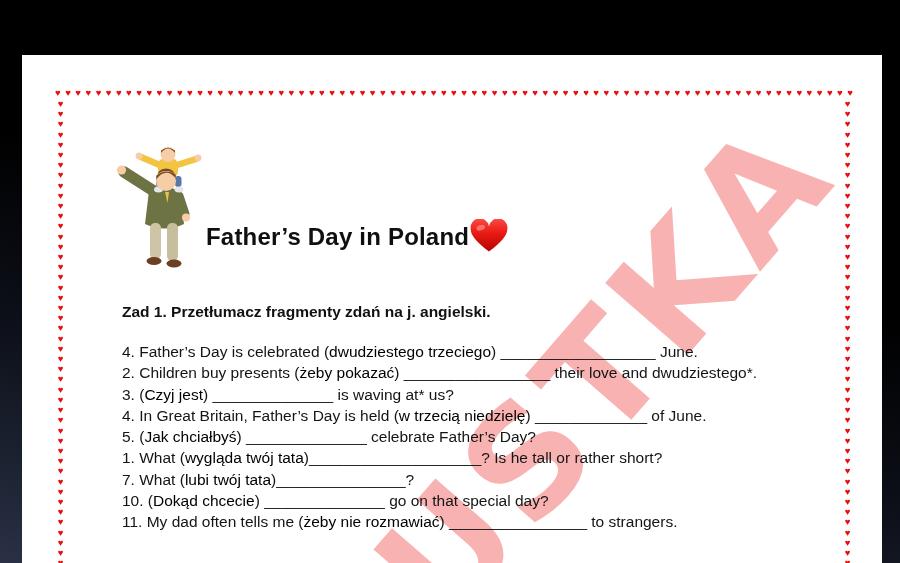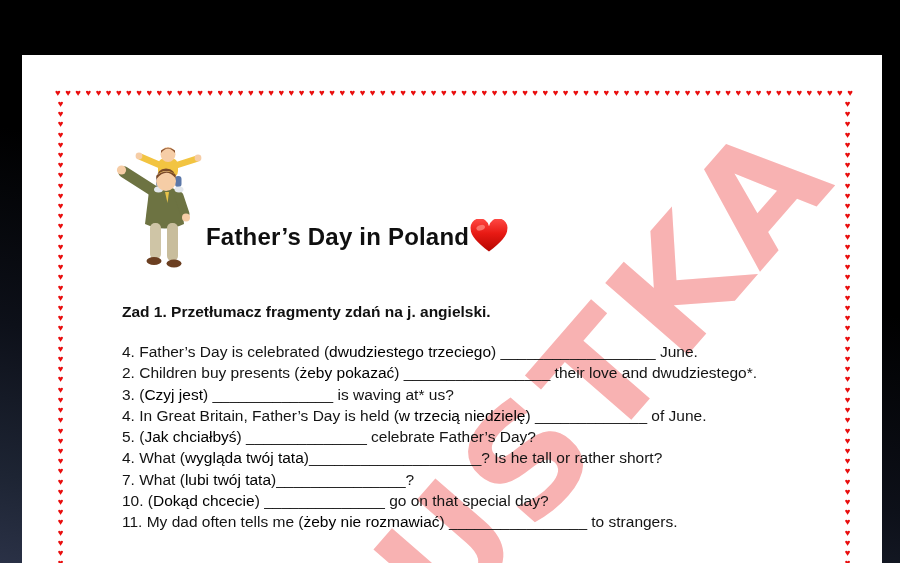--- a/index.html
+++ b/index.html
@@ -295,20 +295,20 @@
     </div>
 
     <div class="task-heading">Zad 1. Przetłumacz fragmenty zdań na j. angielski.</div>
 
     <div class="ex-list">
         <div class="ex-line"><span>4. Father’s Day is celebrated (</span><span class="red">dwudziestego trzeciego</span><span>) __________________ June.</span></div>
         <div class="ex-line"><span>2. Children buy presents (</span><span class="red">żeby pokazać</span><span>) _________________ their love and dwudziestego*.</span></div>
         <div class="ex-line"><span>3. (</span><span class="red">Czyj jest</span><span>) ______________ is waving at* us?</span></div>
         <div class="ex-line"><span>4. In Great Britain, Father’s Day is held (</span><span class="red">w trzecią niedzielę</span><span>) _____________ of June.</span></div>
         <div class="ex-line"><span>5. (</span><span class="red">Jak chciałbyś</span><span>) ______________ celebrate Father’s Day?</span></div>
-        <div class="ex-line"><span>4. What (</span><span class="red">wygląda twój tata</span><span>)____________________? Is he tall or rather short?</span></div>
+        <div class="ex-line"><span>1. What (</span><span class="red">wygląda twój tata</span><span>)____________________? Is he tall or rather short?</span></div>
         <div class="ex-line"><span>7. What (</span><span class="red">lubi twój tata</span><span>)_______________?</span></div>
         <div class="ex-line"><span>10. (</span><span class="red">Dokąd chcecie</span><span>) ______________ go on that special day?</span></div>
         <div class="ex-line"><span>11. My dad often tells me (</span><span class="red">żeby nie rozmawiać</span><span>) ________________ to strangers.</span></div>
       </div>
 
   </div>
 </div>
 
 </body></html>

